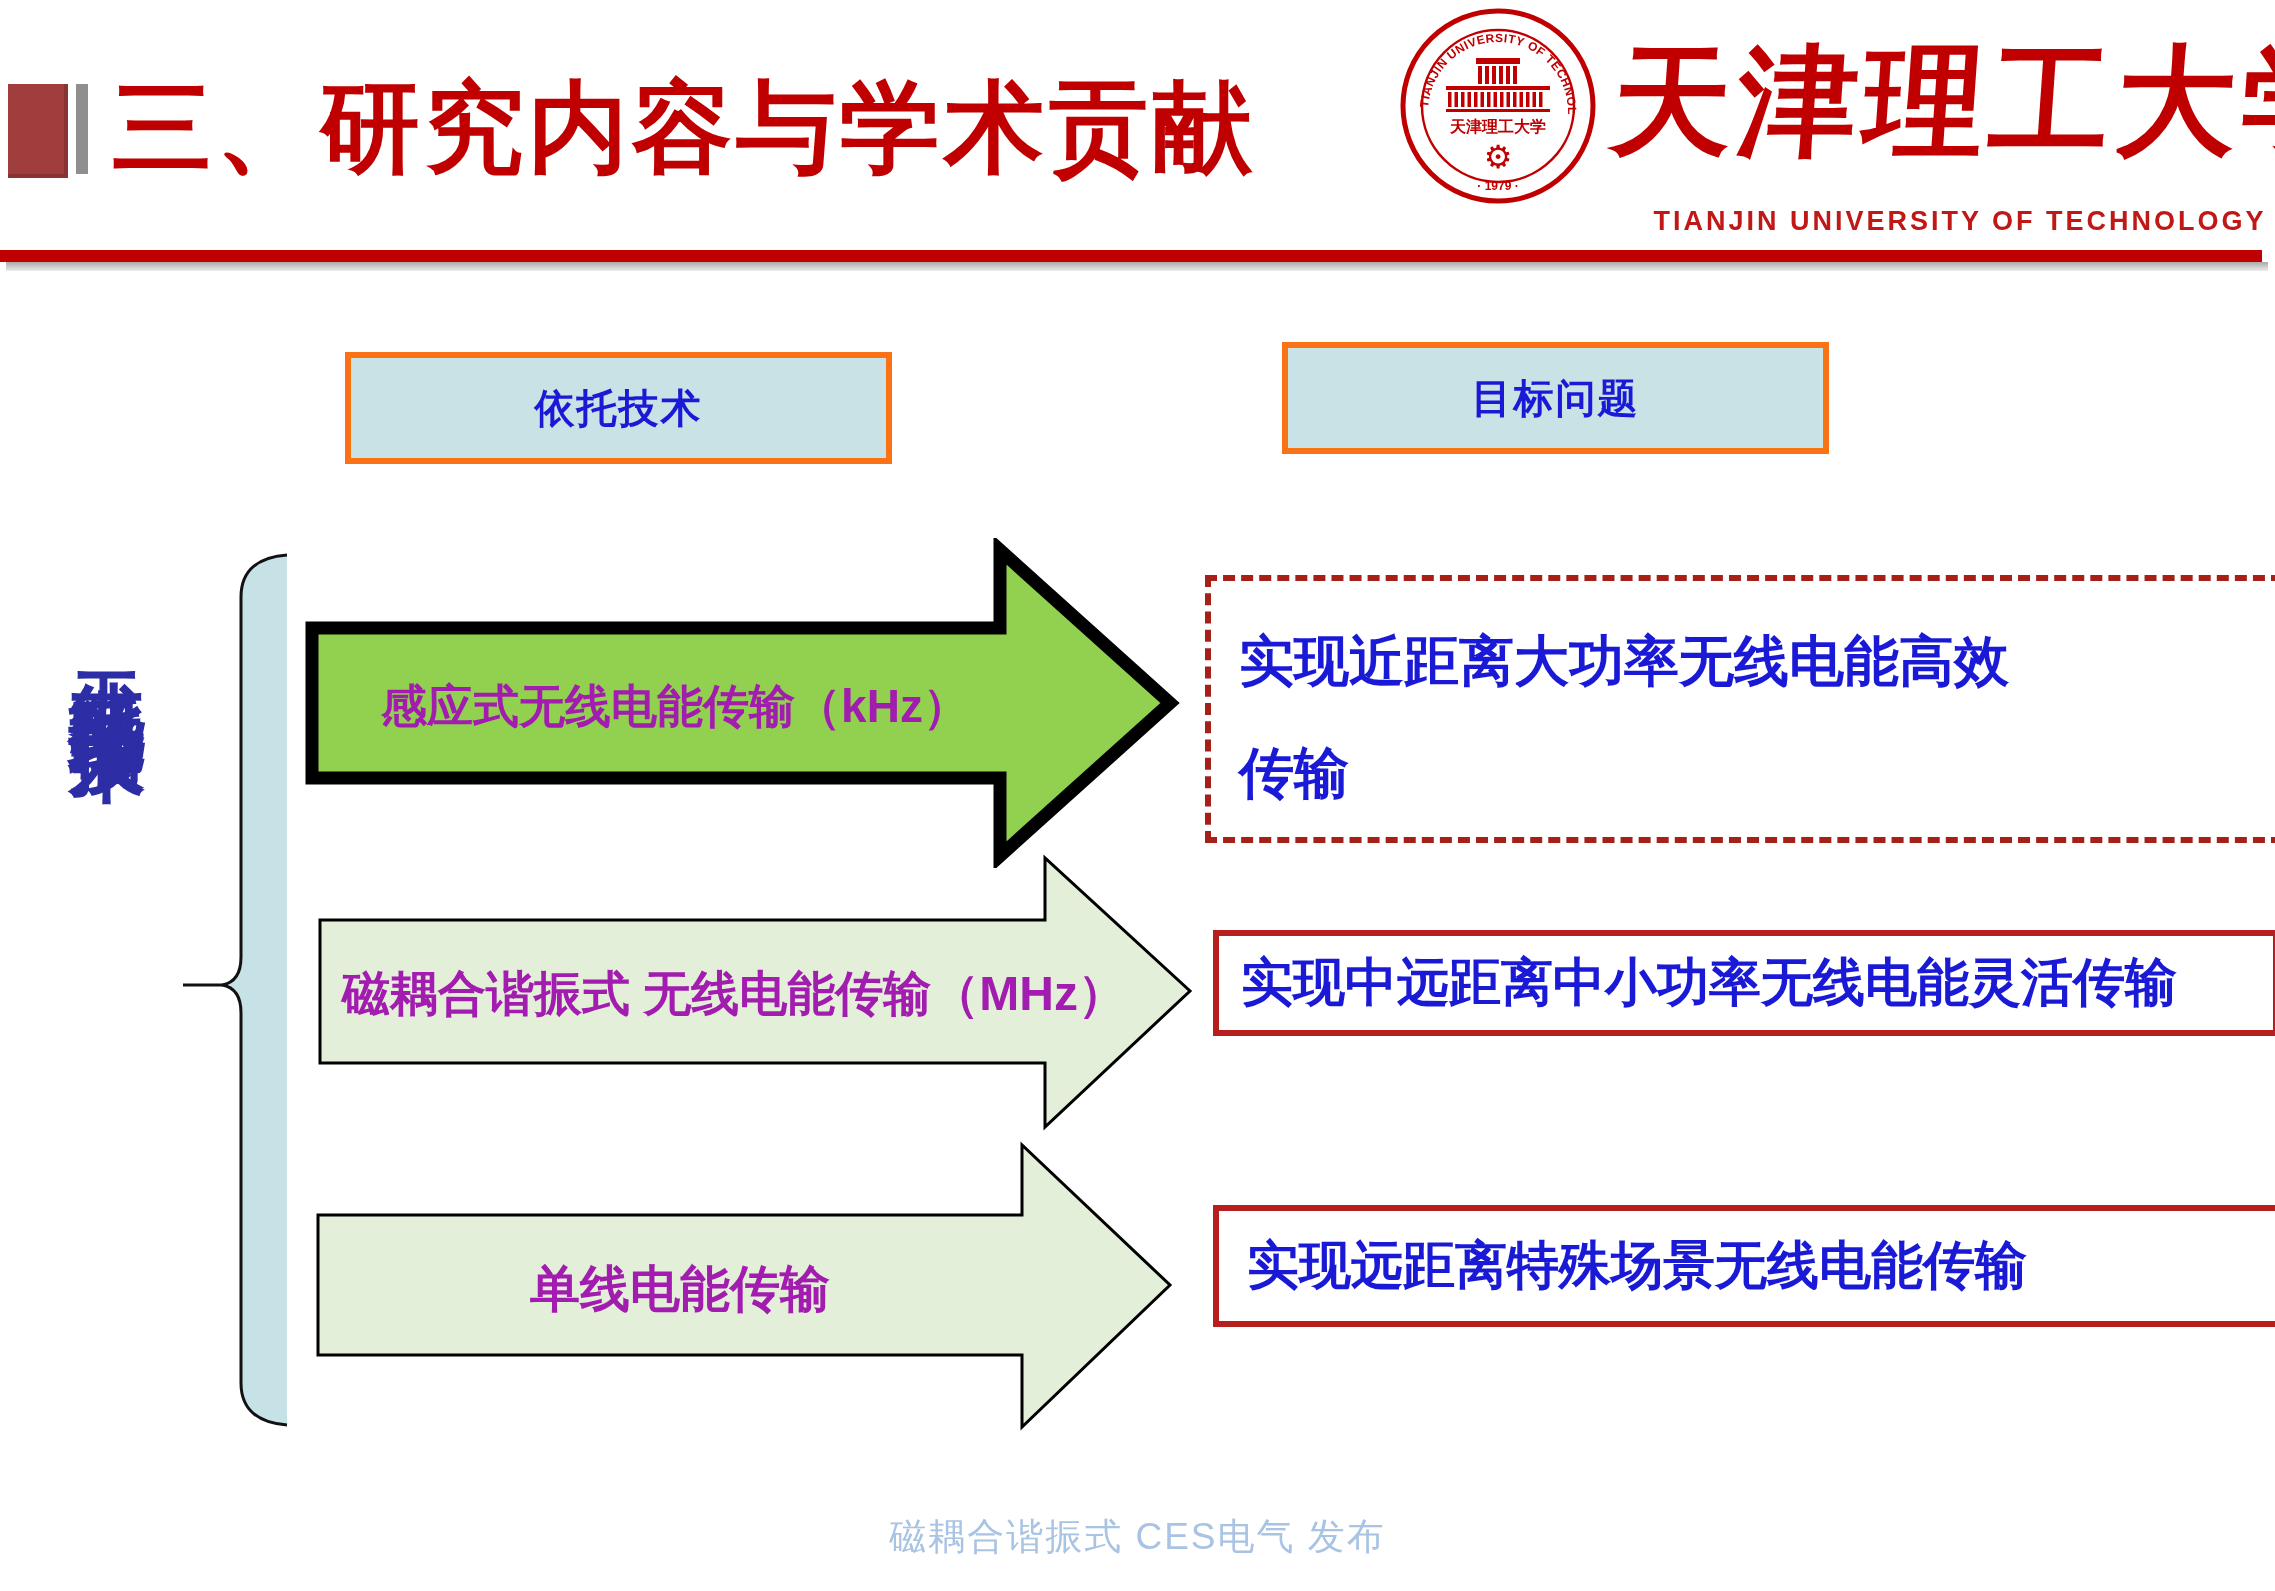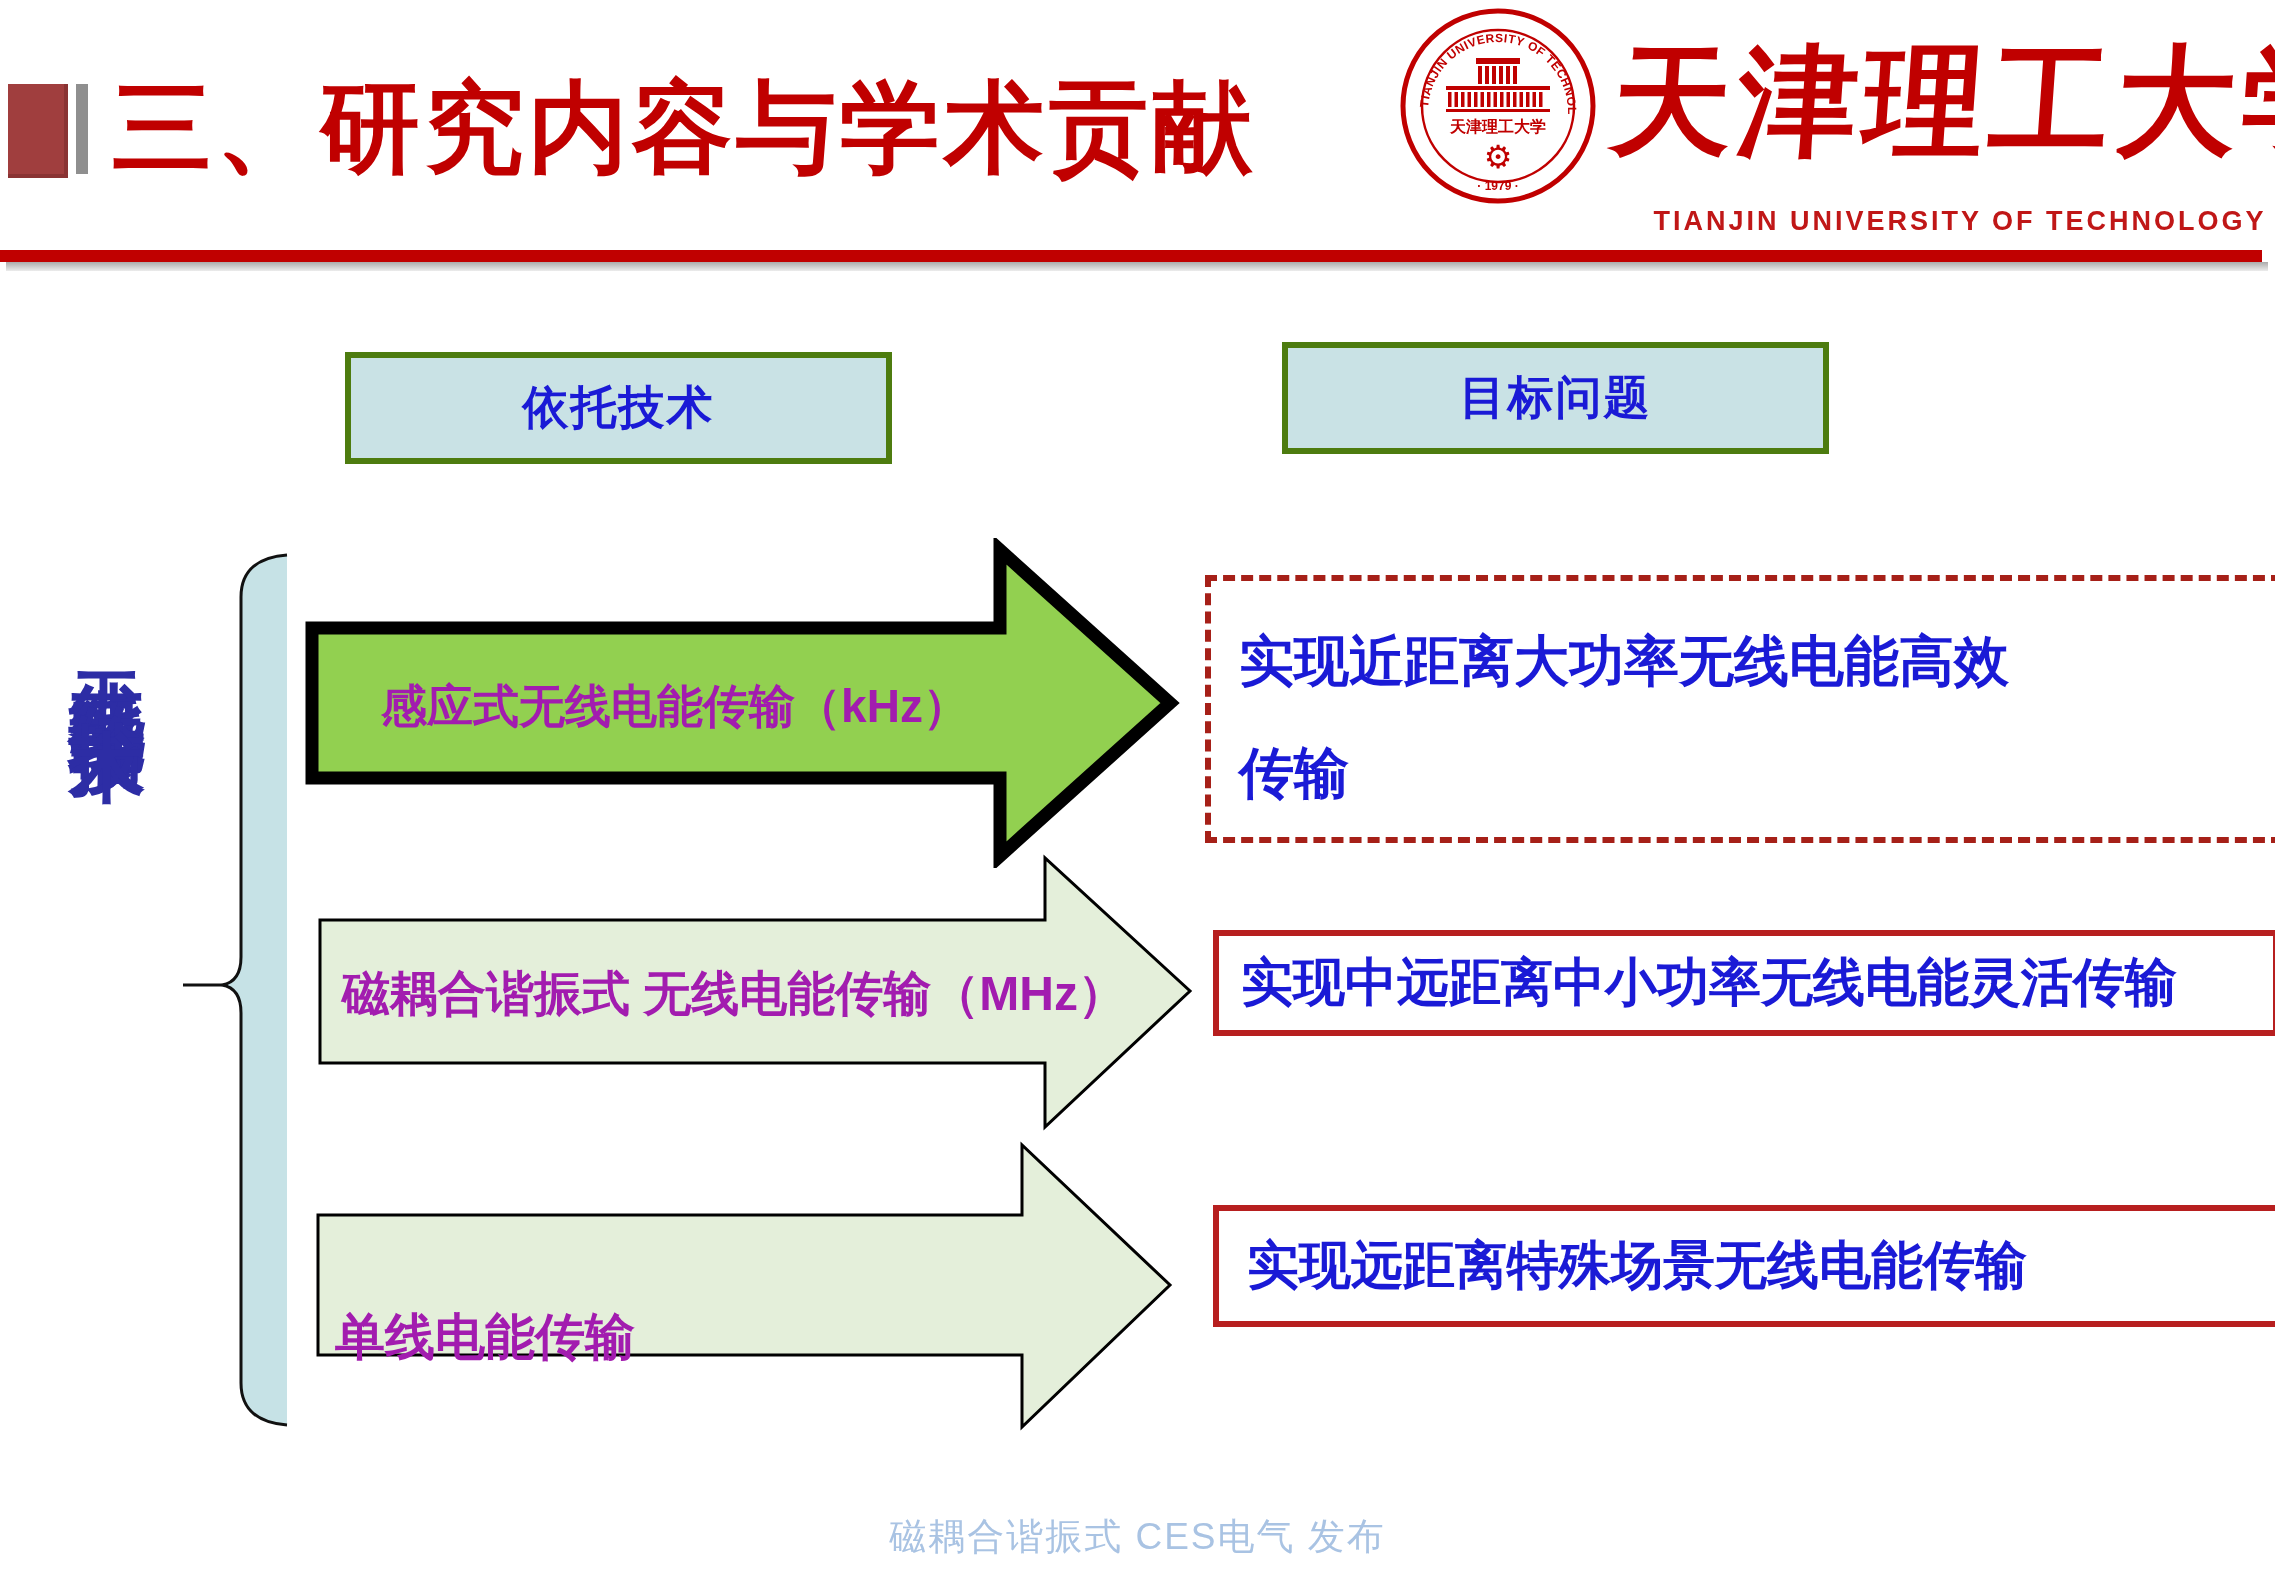--- a/index.html
+++ b/index.html
@@ -22,40 +22,40 @@
   .logo-calligraphy{position:absolute;left:1612px;top:22px;width:660px;
     font-family:"DejaVu Serif", serif;font-weight:bold;font-size:120px;color:#c00000;
     letter-spacing:6px;white-space:nowrap;transform:skewX(-4deg);}
   .logo-english{position:absolute;left:1650px;top:206px;width:620px;text-align:center;
     font-size:27px;font-weight:bold;color:#c01717;letter-spacing:3px;white-space:nowrap;}
   
   .divider-red{position:absolute;left:0;top:250px;width:2262px;height:12px;background:#c00000;}
   .divider-shadow{position:absolute;left:6px;top:262px;width:2262px;height:9px;
     background:linear-gradient(#ababab,#ececec);}
   
-  .hdr-box{position:absolute;height:100px;background:#c9e2e5;border:6px solid #4d7c0f;
+  .hdr-box{position:absolute;height:100px;background:#c9e2e5;border:6px solid #f97316;
     display:flex;align-items:center;justify-content:center;
-    font-size:46px;font-weight:bold;color:#1a1ad6;letter-spacing:2px;}
+    font-size:40px;font-weight:bold;color:#1a1ad6;letter-spacing:2px;}
   .hdr-box.left{left:345px;top:352px;width:535px;}
   .hdr-box.right{left:1282px;top:342px;width:535px;}
   
   .brace-svg{position:absolute;left:170px;top:545px;width:150px;height:890px;}
   .vertical-label{position:absolute;left:56px;top:612px;height:710px;
     writing-mode:vertical-rl;text-orientation:upright;
     font-family:"DejaVu Serif", serif;font-weight:bold;font-size:76px;
     color:#2d2da5;letter-spacing:8px;}
   
   .arrow-svg{position:absolute;}
   .arrow1-svg{left:302px;top:538px;width:885px;height:330px;}
   .arrow2-svg{left:312px;top:850px;width:890px;height:285px;}
   .arrow3-svg{left:310px;top:1138px;width:870px;height:295px;}
   .arrow-label{position:absolute;font-weight:bold;color:#a21caf;white-space:nowrap;}
   .arrow-label.l1{left:335px;top:676px;width:680px;text-align:center;font-size:46px;}
   .arrow-label.l2{left:342px;top:962px;width:860px;text-align:left;font-size:48px;}
-  .arrow-label.l3{left:335px;top:1256px;width:690px;font-size:50px;margin-top:48px;}
+  .arrow-label.l3{left:335px;top:1256px;width:690px;text-align:center;font-size:50px;}
   
   .goal-box{position:absolute;background:#ffffff;color:#1a1ad6;font-weight:bold;}
   .goal-box.dashed{left:1205px;top:575px;width:1038px;height:232px;
     border:6px dashed #a62018;padding-left:28px;padding-top:24px;
     font-size:55px;line-height:112px;}
   .goal-box.solid2{left:1213px;top:930px;width:1032px;height:94px;
     border:6px solid #b71f1f;display:flex;align-items:center;padding-left:22px;font-size:52px;}
   .goal-box.solid3{left:1213px;top:1205px;width:1038px;height:110px;
     border:6px solid #b71f1f;display:flex;align-items:center;padding-left:28px;font-size:52px;}
   .goal-line{white-space:nowrap;}

